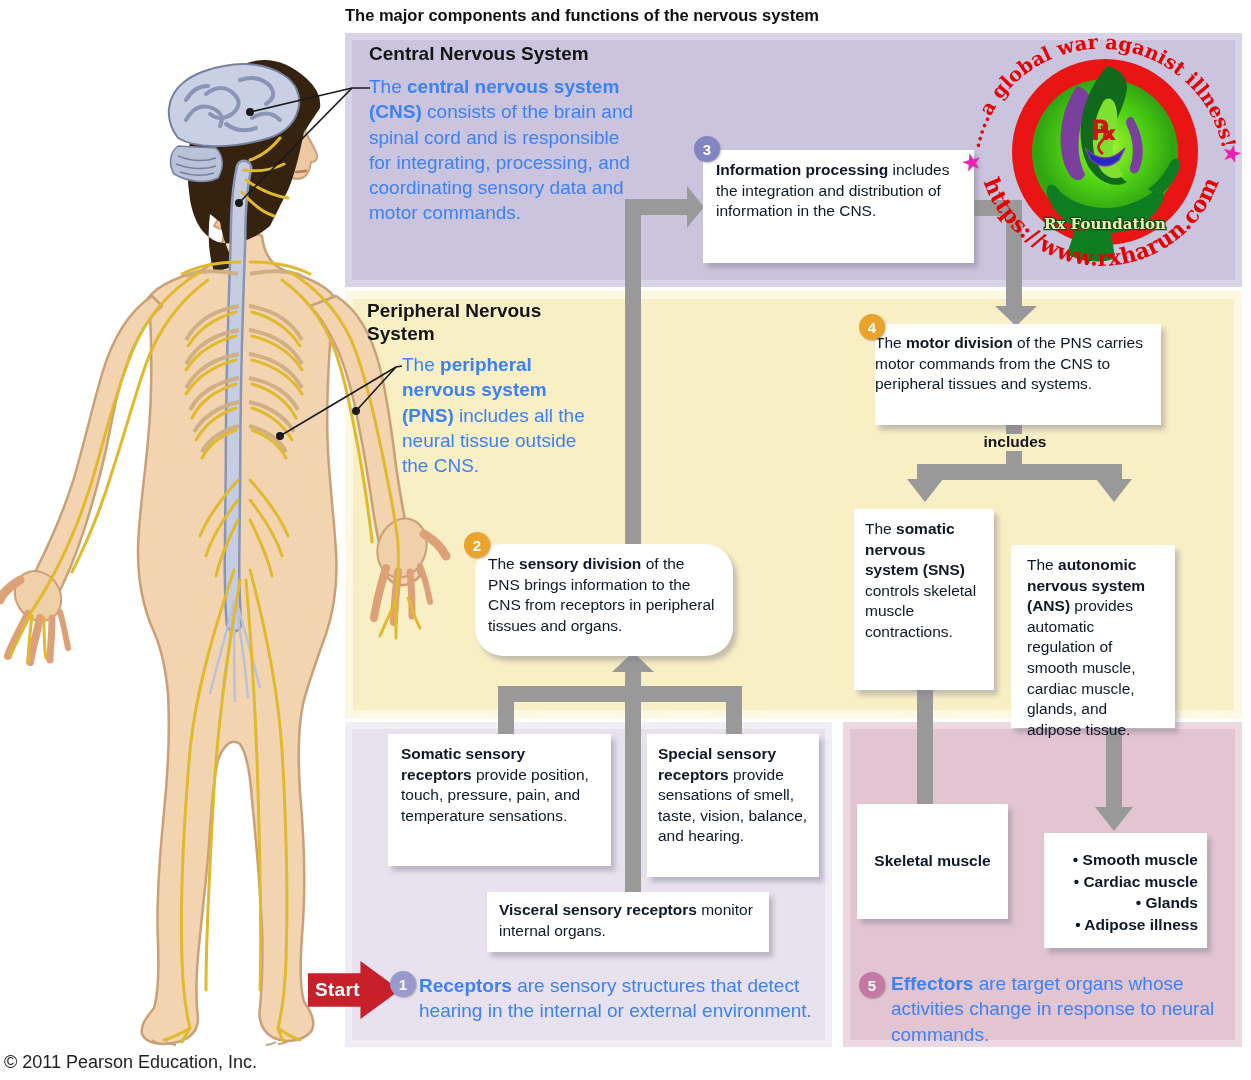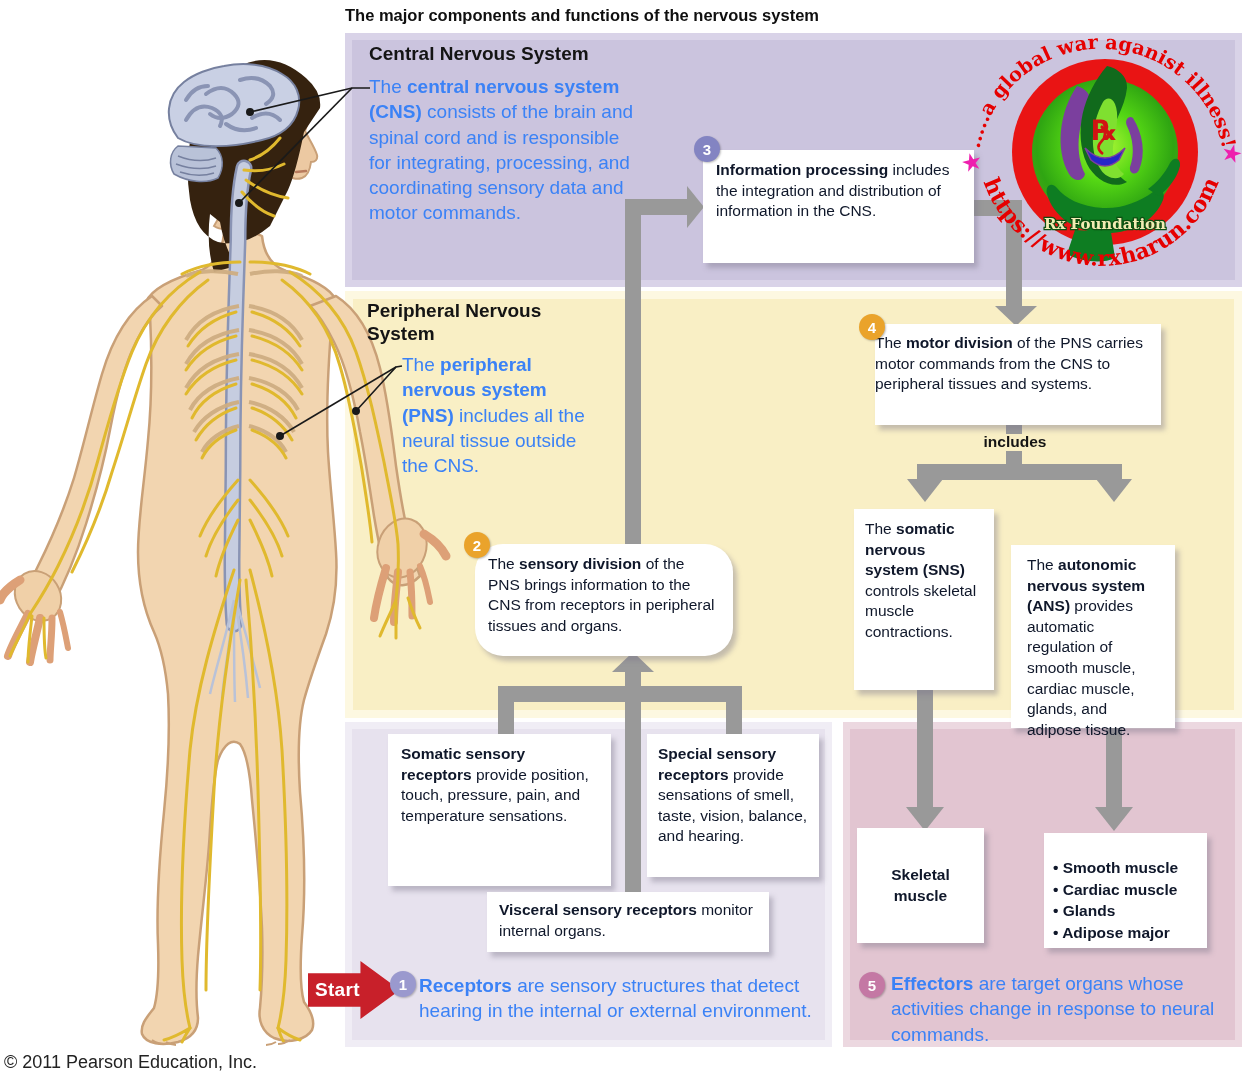--- a/index.html
+++ b/index.html
@@ -221,33 +221,33 @@
   <div class="wbox" style="left:875px;top:324px;width:286px;height:101px;padding:9px 0;"><span>The </span><b>motor division</b><span> of the PNS carries motor commands from the CNS to peripheral tissues and systems.</span></div>
 
   <div class="txt" id="includes-label">includes</div>
 
   <div class="wbox" style="left:475px;top:544px;width:258px;height:112px;border-radius:28px;"><span>The </span><b>sensory division</b><span> of the PNS brings information to the CNS from receptors in peripheral tissues and organs.</span></div>
 
   <div class="wbox" style="left:854px;top:509px;width:140px;height:181px;padding:10px 11px;"><span>The </span><b>somatic nervous system (SNS)</b><span> controls skeletal muscle contractions.</span></div>
 
   <div class="wbox" style="left:1011px;top:507px;width:164px;height:183px;padding:10px 16px;margin-top:38px;"><span>The </span><b>autonomic nervous system (ANS)</b><span> provides automatic regulation of smooth muscle, cardiac muscle, glands, and adipose tissue.</span></div>
 
-  <div class="wbox" style="left:388px;top:734px;width:223px;height:152px;"><b>Somatic sensory receptors</b><span> provide position, touch, pressure, pain, and temperature sensations.</span></div>
+  <div class="wbox" style="left:388px;top:734px;width:223px;height:132px;"><b>Somatic sensory receptors</b><span> provide position, touch, pressure, pain, and temperature sensations.</span></div>
 
   <div class="wbox" style="left:647px;top:734px;width:172px;height:143px;padding:10px 11px;"><b>Special sensory receptors</b><span> provide sensations of smell, taste, vision, balance, and hearing.</span></div>
 
   <div class="wbox" style="left:487px;top:892px;width:282px;height:60px;padding:8px 12px;"><b>Visceral sensory receptors</b><span> monitor internal organs.</span></div>
 
-  <div class="wbox center-box" style="left:857px;top:828px;width:127px;height:115px;">Skeletal muscle</div>
-
-  <div class="wbox" style="left:1044px;top:833px;width:163px;height:115px;padding:24px 9px;">
+  <div class="wbox center-box" style="left:857px;top:804px;width:151px;height:115px;">Skeletal muscle</div>
+
+  <div class="wbox" style="left:1044px;top:833px;width:163px;height:115px;padding:16px 9px;text-align:right;">
     <div class="eff-item">• Smooth muscle</div>
     <div class="eff-item">• Cardiac muscle</div>
     <div class="eff-item">• Glands</div>
-    <div class="eff-item">• Adipose major</div>
+    <div class="eff-item">• Adipose illness</div>
   </div>
 
   <div class="txt para" style="left:419px;top:973px;width:395px;"><b>Receptors</b><span> are sensory structures that detect hearing in the internal or external environment.</span></div>
   <div class="txt para" style="left:891px;top:971px;width:340px;"><b>Effectors</b><span> are target organs whose activities change in response to neural commands.</span></div>
 
   <div class="badge" style="left: 390px; top: 971px; background: rgb(154, 153, 206);">1</div>
   <div class="badge" style="left: 464px; top: 532px; background: rgb(234, 163, 43);">2</div>
   <div class="badge" style="left: 694px; top: 136px; background: rgb(131, 132, 194);">3</div>
   <div class="badge" style="left: 859px; top: 314px; background: rgb(234, 163, 43);">4</div>
   <div class="badge" style="left: 859px; top: 972px; background: rgb(196, 120, 164);">5</div>

